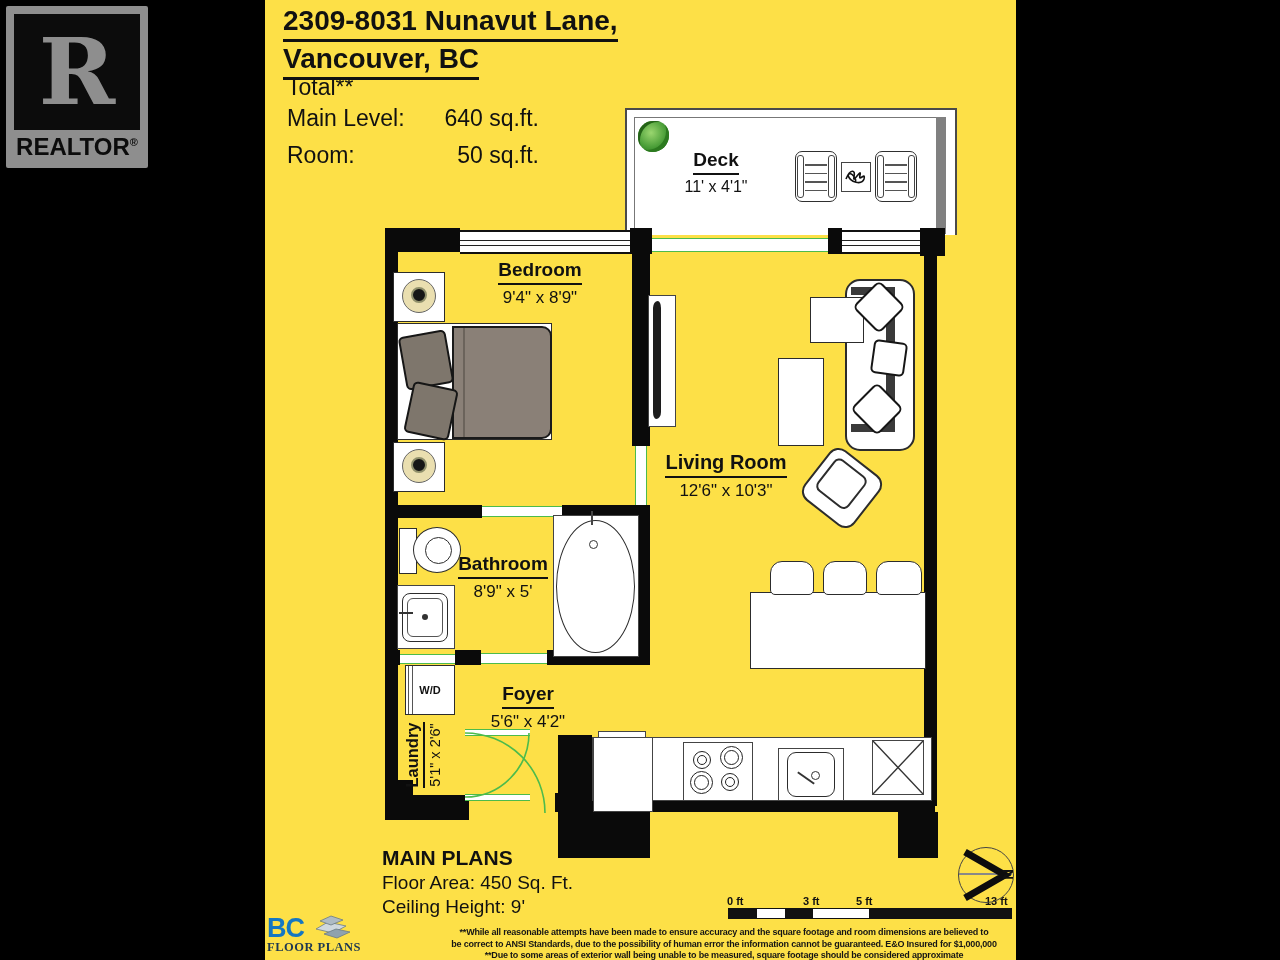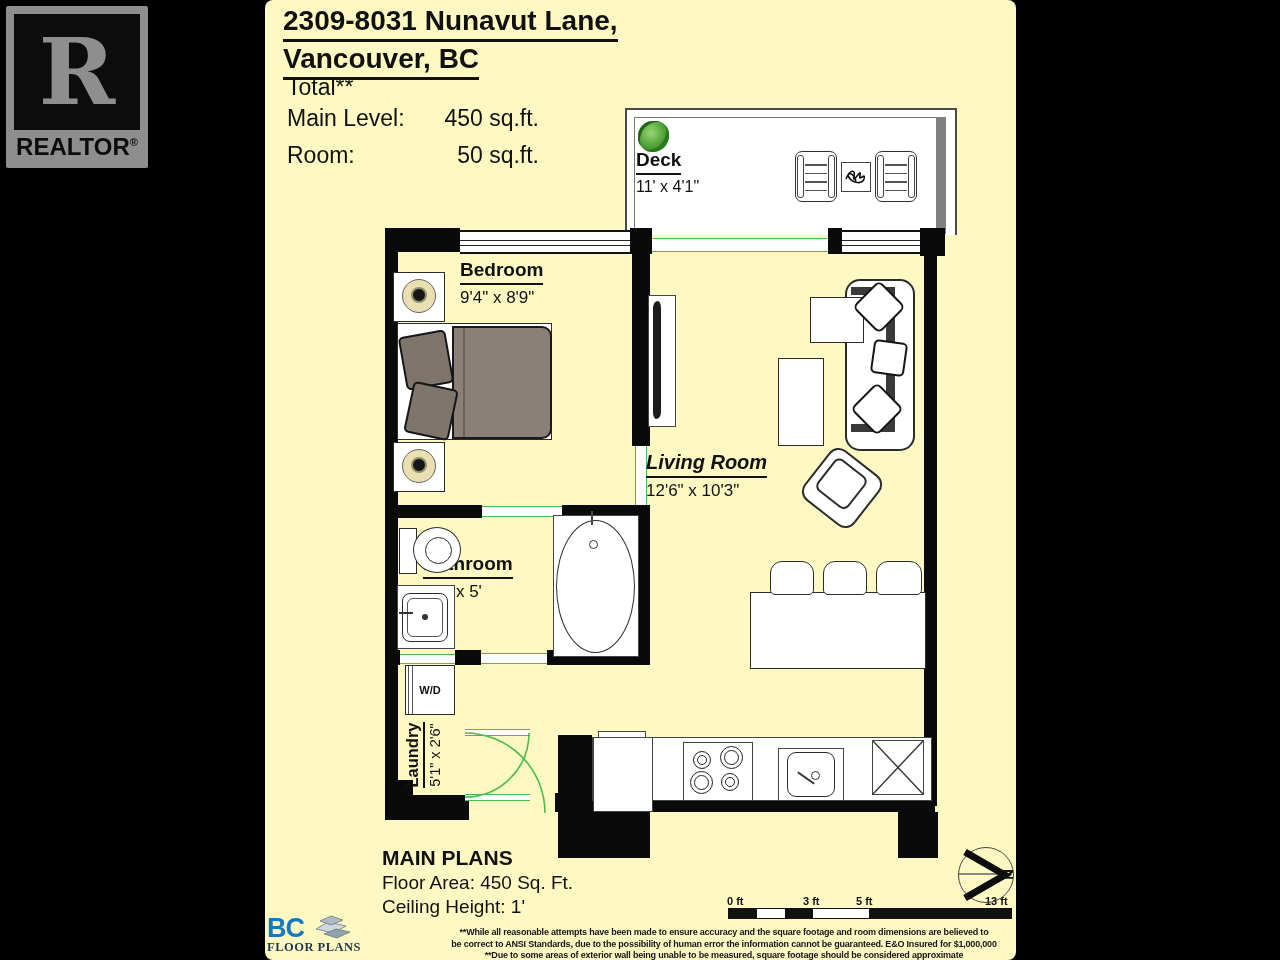--- a/index.html
+++ b/index.html
@@ -1,20 +1,20 @@
 <!DOCTYPE html>
 <html><head>
 <meta charset="utf-8">
 <style>
   html,body{margin:0;padding:0;background:#000;}
   .page{position:relative;width:1280px;height:960px;background:#000;overflow:hidden;
         font-family:"Liberation Sans","DejaVu Sans",sans-serif;color:#111;}
   .abs{position:absolute;}
   
-  .canvas{position:absolute;left:265px;top:0;width:751px;height:960px;background:#fef9c3;overflow:hidden;border-radius:8px;}
+  .canvas{position:absolute;left:265px;top:0;width:751px;height:960px;background:#fde047;overflow:hidden;}
   
   .realtor{position:absolute;left:6px;top:6px;width:142px;background:#8e8e8e;border-radius:2px;}
   .realtor-box{margin:8px 8px 2px;height:116px;background:#0c0c0c;display:flex;align-items:center;justify-content:center;}
   .realtor-r{font-family:"DejaVu Serif","Liberation Serif",serif;font-weight:bold;font-size:92px;line-height:1;color:#8e8e8e;}
   .realtor-label{font-size:24px;font-weight:700;color:#0c0c0c;text-align:center;padding:1px 0 7px;letter-spacing:0px;}
   .realtor-label sup{font-size:11px;}
   
   .addr{position:absolute;left:18px;top:4px;font-size:28px;font-weight:700;line-height:34px;}
   .addr span{display:inline-block;border-bottom:3px solid #111;padding-bottom:1px;}
   .hrow{position:absolute;left:22px;width:252px;display:flex;justify-content:space-between;font-size:23px;}
@@ -33,21 +33,21 @@
   .deck-bar{position:absolute;background:#808080;}
   .plant{position:absolute;border-radius:50% 45% 55% 48%;
          background:radial-gradient(circle at 42% 38%,#9ad66f,#4a9e38 55%,#1f6b16 95%);
          box-shadow:inset -5px -4px 0 -2px #2c7a1f, inset 5px 4px 0 -3px #246317;}
   .chair{position:absolute;background:#fff;border:1.5px solid #2f2f2f;border-radius:7px;}
   .chair:before,.chair:after{content:'';position:absolute;top:3px;bottom:3px;width:5px;border:1px solid #444;border-radius:3px;background:#fff;}
   .chair:before{left:1px;} .chair:after{right:1px;}
   .slats{position:absolute;left:9px;right:9px;top:5px;bottom:5px;
          background:repeating-linear-gradient(to bottom,transparent 0 7px,#555 7px 8.5px);}
   
-  .rlabel{position:absolute;line-height:1.25;}
+  .rlabel{position:absolute;text-align:center;line-height:1.25;}
   .rname{font-size:19px;font-weight:700;display:inline-block;border-bottom:2.4px solid #111;padding-bottom:1px;}
   .rdims{font-size:17px;display:block;margin-top:2px;}
   
   .lamp{position:absolute;width:32px;height:32px;border-radius:50%;background:#eadfb0;border:1px solid #666;}
   .lamp-core{width:12px;height:12px;border-radius:50%;background:#161616;border:2.5px solid #90906c;margin:6.5px auto 0;}
   .burner{position:absolute;border:1.6px solid #222;border-radius:50%;background:#fff;}
   .burner i{position:absolute;inset:3px;border:1.4px solid #222;border-radius:50%;}
   
   .mainlevel-title{font-size:21px;font-weight:800;line-height:26px;}
   .mainlevel-line{font-size:19px;line-height:24px;}
@@ -80,21 +80,21 @@
 
   <div class="canvas">
 
     <div class="addr">
       <span>2309-8031 Nunavut Lane,</span><br>
       <span>Vancouver, BC</span>
     </div>
     <div class="abs" style="left:22px;top:74px;font-size:23px;">Total**</div>
     <div class="hrow" style="top:105px;">
       <span>Main Level:</span>
-      <span>450 sq.ft.</span>
+      <span>640 sq.ft.</span>
     </div>
     <div class="hrow" style="top:142px;">
       <span>Room:</span>
       <span>50 sq.ft.</span>
     </div>
 
     <div class="deck-outer" style="left:360px;top:108px;width:328px;height:125px;"></div>
     <div class="deck-inner" style="left:369px;top:117px;width:310px;height:116px;"></div>
     <div class="deck-bar" style="left:671px;top:117px;width:10px;height:116px;"></div>
     <div class="plant" style="left:373px;top:121px;width:31px;height:31px;"></div>
@@ -160,21 +160,21 @@
     <div class="f" style="left:132px;top:323px;width:153px;height:115px;border-width:1.6px;"></div>
     <div class="abs" style="left:187px;top:326px;width:96px;height:109px;background:#8a8077;border:2px solid #1a1a1a;border-radius:0 10px 10px 0;">
       <div class="abs" style="left:9px;top:0;bottom:0;width:2px;background:#6b635b;"></div>
     </div>
     <div class="abs" style="left:137px;top:333px;width:44px;height:50px;background:#7e766c;border:2px solid #161616;border-radius:5px;transform:rotate(-10deg);"></div>
     <div class="abs" style="left:143px;top:385px;width:42px;height:48px;background:#7e766c;border:2px solid #161616;border-radius:5px;transform:rotate(12deg);"></div>
 
     <div class="f thin" style="left:383px;top:295px;width:26px;height:130px;"></div>
     <div class="abs" style="left:388px;top:301px;width:8px;height:118px;background:#1c1c1c;border-radius:60% 40% 60% 40% / 6% 6% 6% 6%;"></div>
     <div class="rlabel" style="left:381px;top:450px;width:160px;">
-      <span class="rname" style="font-size:20px;font-style:italic;">Living Room</span>
+      <span class="rname" style="font-size:20px;">Living Room</span>
       <span class="rdims">12'6" x 10'3"</span>
     </div>
     <div class="f" style="left:580px;top:279px;width:66px;height:168px;border-width:2px;border-radius:15px;"></div>
     <div class="abs" style="left:586px;top:287px;width:42px;height:8px;background:#3a3a3a;"></div>
     <div class="abs" style="left:621px;top:287px;width:9px;height:145px;background:#3a3a3a;"></div>
     <div class="abs" style="left:586px;top:424px;width:42px;height:8px;background:#3a3a3a;"></div>
     <div class="f" style="left:545px;top:297px;width:52px;height:44px;"></div>
     <div class="abs" style="left:595px;top:288px;width:34px;height:34px;background:#fff;border:2px solid #161616;border-radius:6px;transform:rotate(45deg);"></div>
     <div class="abs" style="left:607px;top:341px;width:30px;height:30px;background:#fff;border:2px solid #161616;border-radius:5px;transform:rotate(8deg);"></div>
     <div class="abs" style="left:593px;top:390px;width:34px;height:34px;background:#fff;border:2px solid #161616;border-radius:6px;transform:rotate(45deg);"></div>
@@ -194,20 +194,24 @@
     <div class="f" style="left:137px;top:593px;width:44px;height:47px;border-radius:8px;">
       <div class="abs" style="left:4px;top:4px;right:4px;bottom:4px;border:1px solid #555;border-radius:6px;"></div>
       <div class="abs" style="left:19px;top:20px;width:6px;height:6px;background:#333;border-radius:50%;"></div>
       <div class="abs" style="left:-4px;top:18px;width:14px;height:2px;background:#333;"></div>
     </div>
     <div class="f thin" style="left:288px;top:515px;width:84px;height:140px;"></div>
     <div class="f" style="left:291px;top:520px;width:77px;height:131px;border-width:1.6px;border-radius:50%;"></div>
     <div class="abs" style="left:326px;top:511px;width:2px;height:14px;background:#444;"></div>
     <div class="abs" style="left:324px;top:540px;width:7px;height:7px;border:1.4px solid #333;border-radius:50%;"></div>
 
+    <div class="rlabel" style="left:183px;top:682px;width:160px;">
+      <span class="rname">Foyer</span>
+      <span class="rdims">5'6" x 4'2"</span>
+    </div>
     <div class="wd-box" style="left:140px;top:665px;width:48px;height:48px;">
       <span>W/D</span>
     </div>
     <div class="laundry-rot">
       <span class="rname">Laundry</span>
       <span class="rdims">5'1" x 2'6"</span>
     </div>
 
     <div class="gd" style="left:200px;top:729px;width:65px;height:5px;"></div>
     <div class="gd" style="left:200px;top:794px;width:65px;height:5px;"></div>
@@ -243,21 +247,21 @@
     <div class="f thin" style="left:607px;top:740px;width:50px;height:53px;">
       <svg width="50" height="53">
         <line x1="0" y1="0" x2="50" y2="53" stroke="#333" stroke-width="1.4"></line>
         <line x1="50" y1="0" x2="0" y2="53" stroke="#333" stroke-width="1.4"></line>
       </svg>
     </div>
 
     <div class="abs" style="left:117px;top:845px;">
       <div class="mainlevel-title">MAIN PLANS</div>
       <div class="mainlevel-line">Floor Area: 450 Sq. Ft.</div>
-      <div class="mainlevel-line">Ceiling Height: 1'</div>
+      <div class="mainlevel-line">Ceiling Height: 9'</div>
     </div>
 
     <div class="abs" style="left:2px;top:913px;width:112px;">
       <div style="display:flex;align-items:flex-end;gap:2px;">
         <span class="bc-abbrev">BC</span>
         <svg width="46" height="28">
           <path d="M10 16 L22 9 L40 13 L27 20 Z" fill="#cfd8de" stroke="#6b7b85" stroke-width="0.8"></path>
           <path d="M14 8 L25 3 L37 7 L25 12 Z" fill="#aebbc4" stroke="#6b7b85" stroke-width="0.8"></path>
           <path d="M18 21 L30 16 L44 19 L31 25 Z" fill="#8fa2ae" stroke="#6b7b85" stroke-width="0.8"></path>
         </svg>

